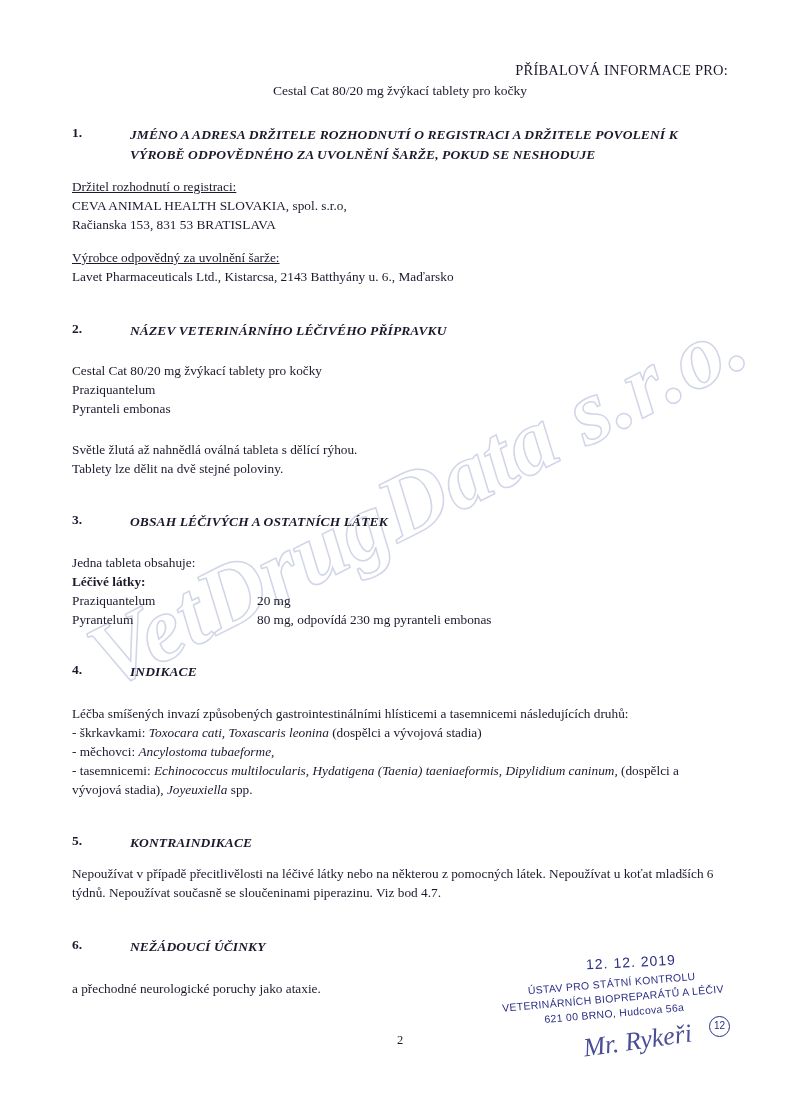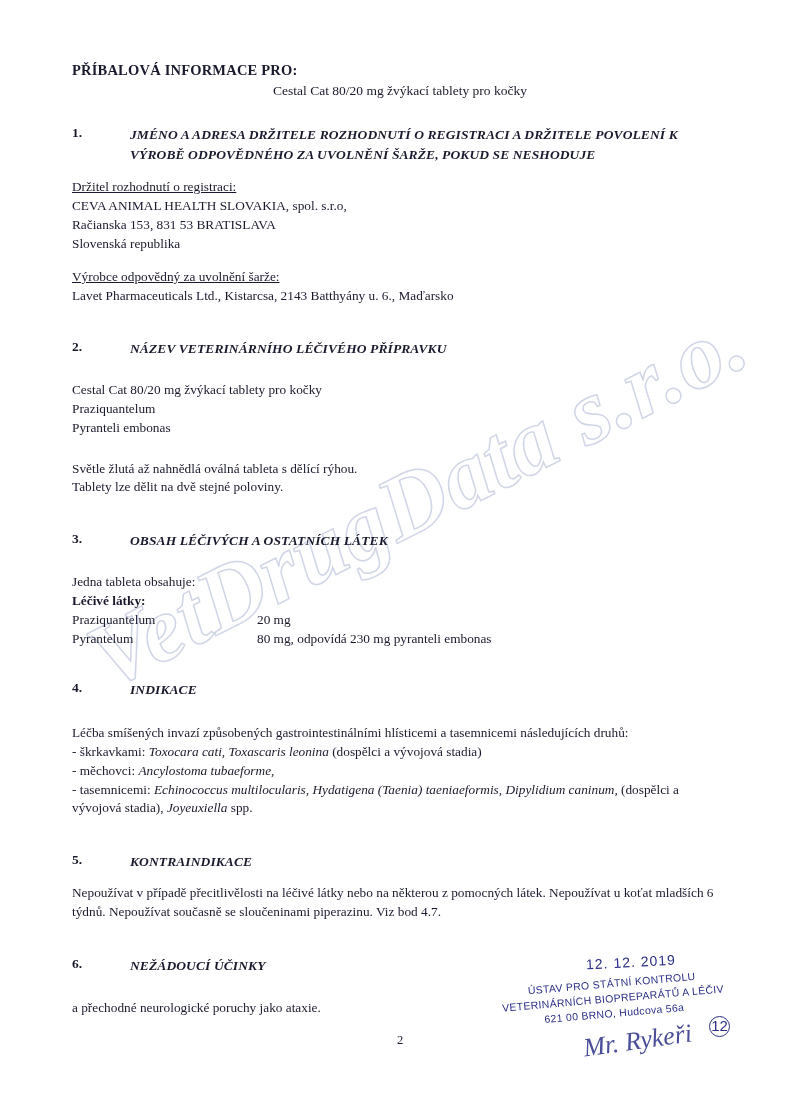--- a/index.html
+++ b/index.html
@@ -48,22 +48,22 @@
     text-shadow: 0 0 1px #d7dbea;
     white-space: nowrap;
     letter-spacing: 1px;
     opacity: .95;
   }
 
   .content { position: relative; z-index: 2; }
 
   
   .doc-title {
-    text-align: left;
-    font-weight: bold;
+    text-align: right;
+    font-weight: normal;
     font-size: 14.5px;
     letter-spacing: .2px;
   }
   .doc-subtitle {
     text-align: center;
     font-size: 13.5px;
     margin-top: 4px;
   }
 
   
@@ -158,21 +158,21 @@
   }
   .stamp-badge {
     position: absolute;
     right: 8px;
     top: 62px;
     width: 19px;
     height: 19px;
     border: 1.4px solid #2b2f86;
     border-radius: 50%;
     font-family: "Liberation Sans", sans-serif;
-    font-size: 15px;
+    font-size: 10px;
     line-height: 18px;
     text-align: center;
   }
 </style>
 </head>
 <body>
 
 <div class="page">
 
   <div class="watermark">
@@ -186,21 +186,20 @@
 
     <div class="section">
       <div class="sec-head">
         <div class="sec-num">1.</div>
         <div class="sec-title">JMÉNO A ADRESA DRŽITELE ROZHODNUTÍ O REGISTRACI A DRŽITELE POVOLENÍ K VÝROBĚ ODPOVĚDNÉHO ZA UVOLNĚNÍ ŠARŽE, POKUD SE NESHODUJE</div>
       </div>
       <div class="body-text">
         <div class="u">Držitel rozhodnutí o registraci:</div>
         <div>CEVA ANIMAL HEALTH SLOVAKIA, spol. s.r.o,</div>
         <div>Račianska 153,     831 53 BRATISLAVA</div>
-        <div>Slovenská republika</div>
       </div>
       <div class="body-text">
         <div class="u">Výrobce odpovědný za uvolnění šarže:</div>
         <div>Lavet Pharmaceuticals Ltd., Kistarcsa, 2143 Batthyány u. 6., Maďarsko</div>
       </div>
     </div>
 
     <div class="section" style="margin-top:34px">
       <div class="sec-head">
         <div class="sec-num">2.</div>

